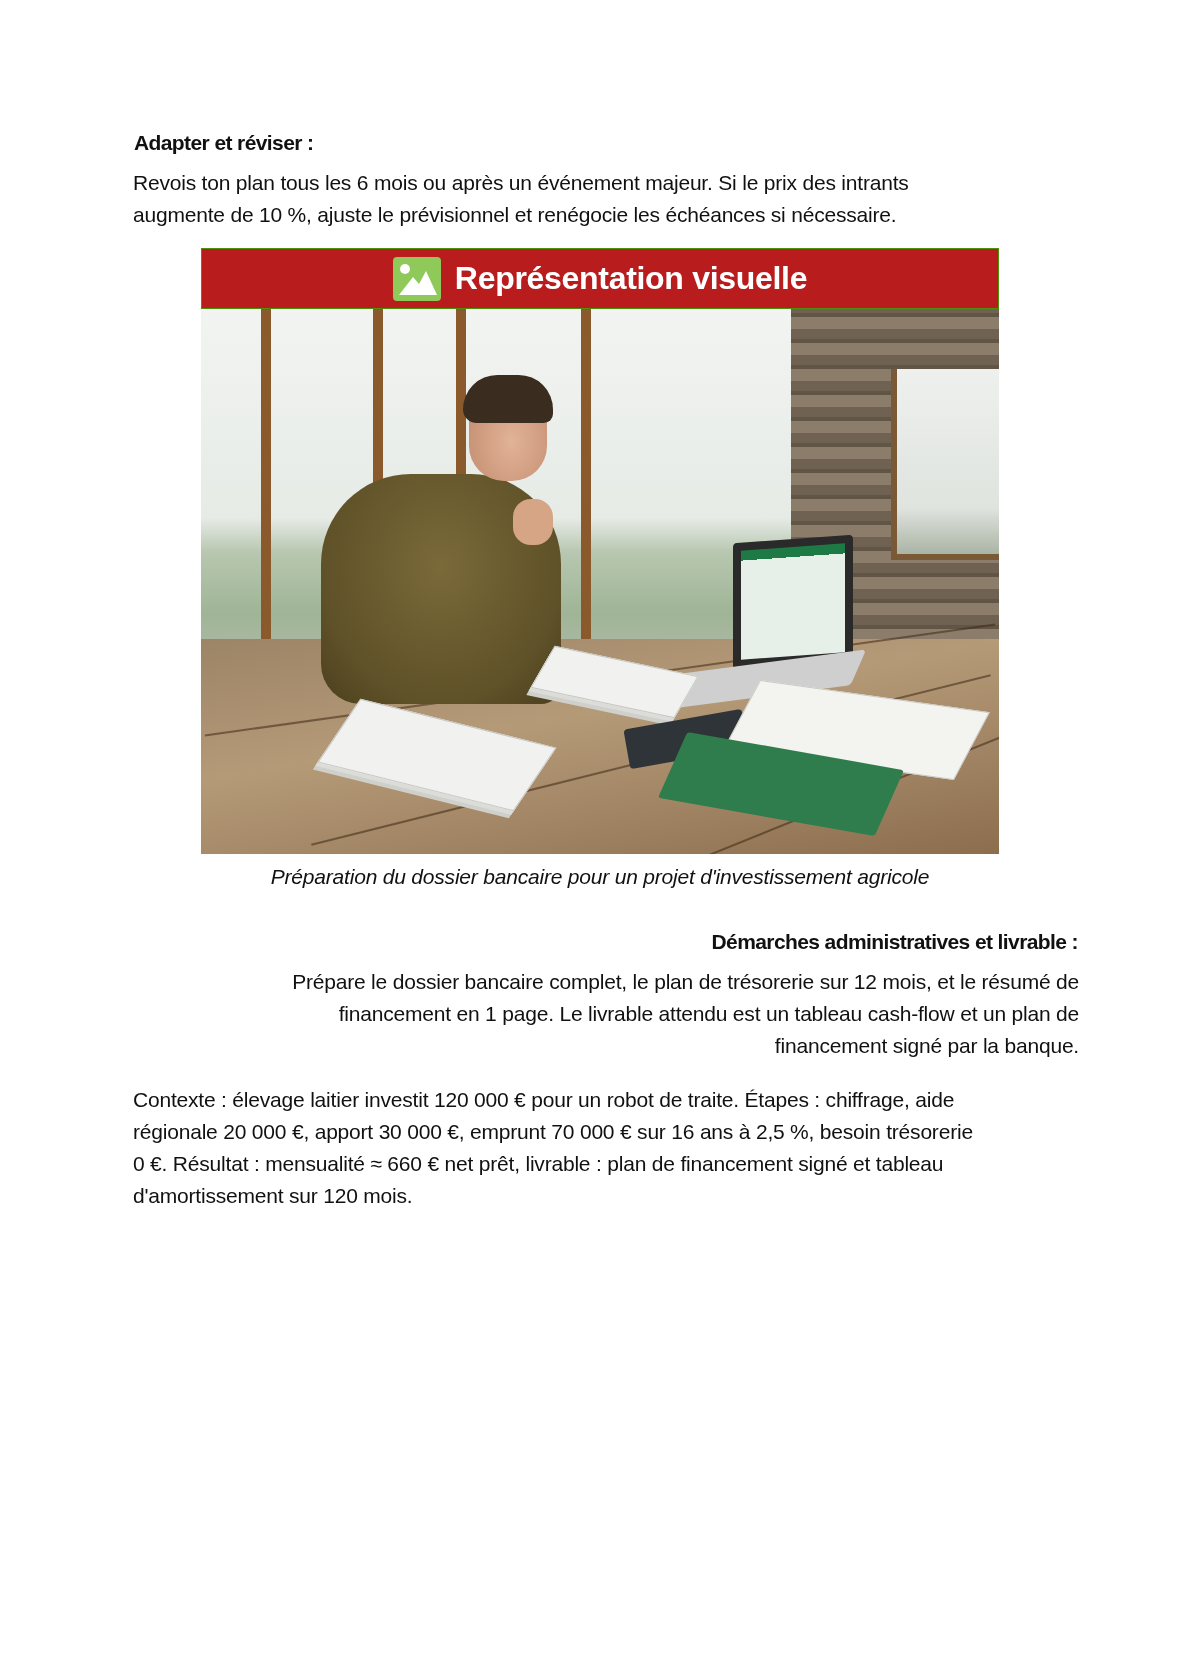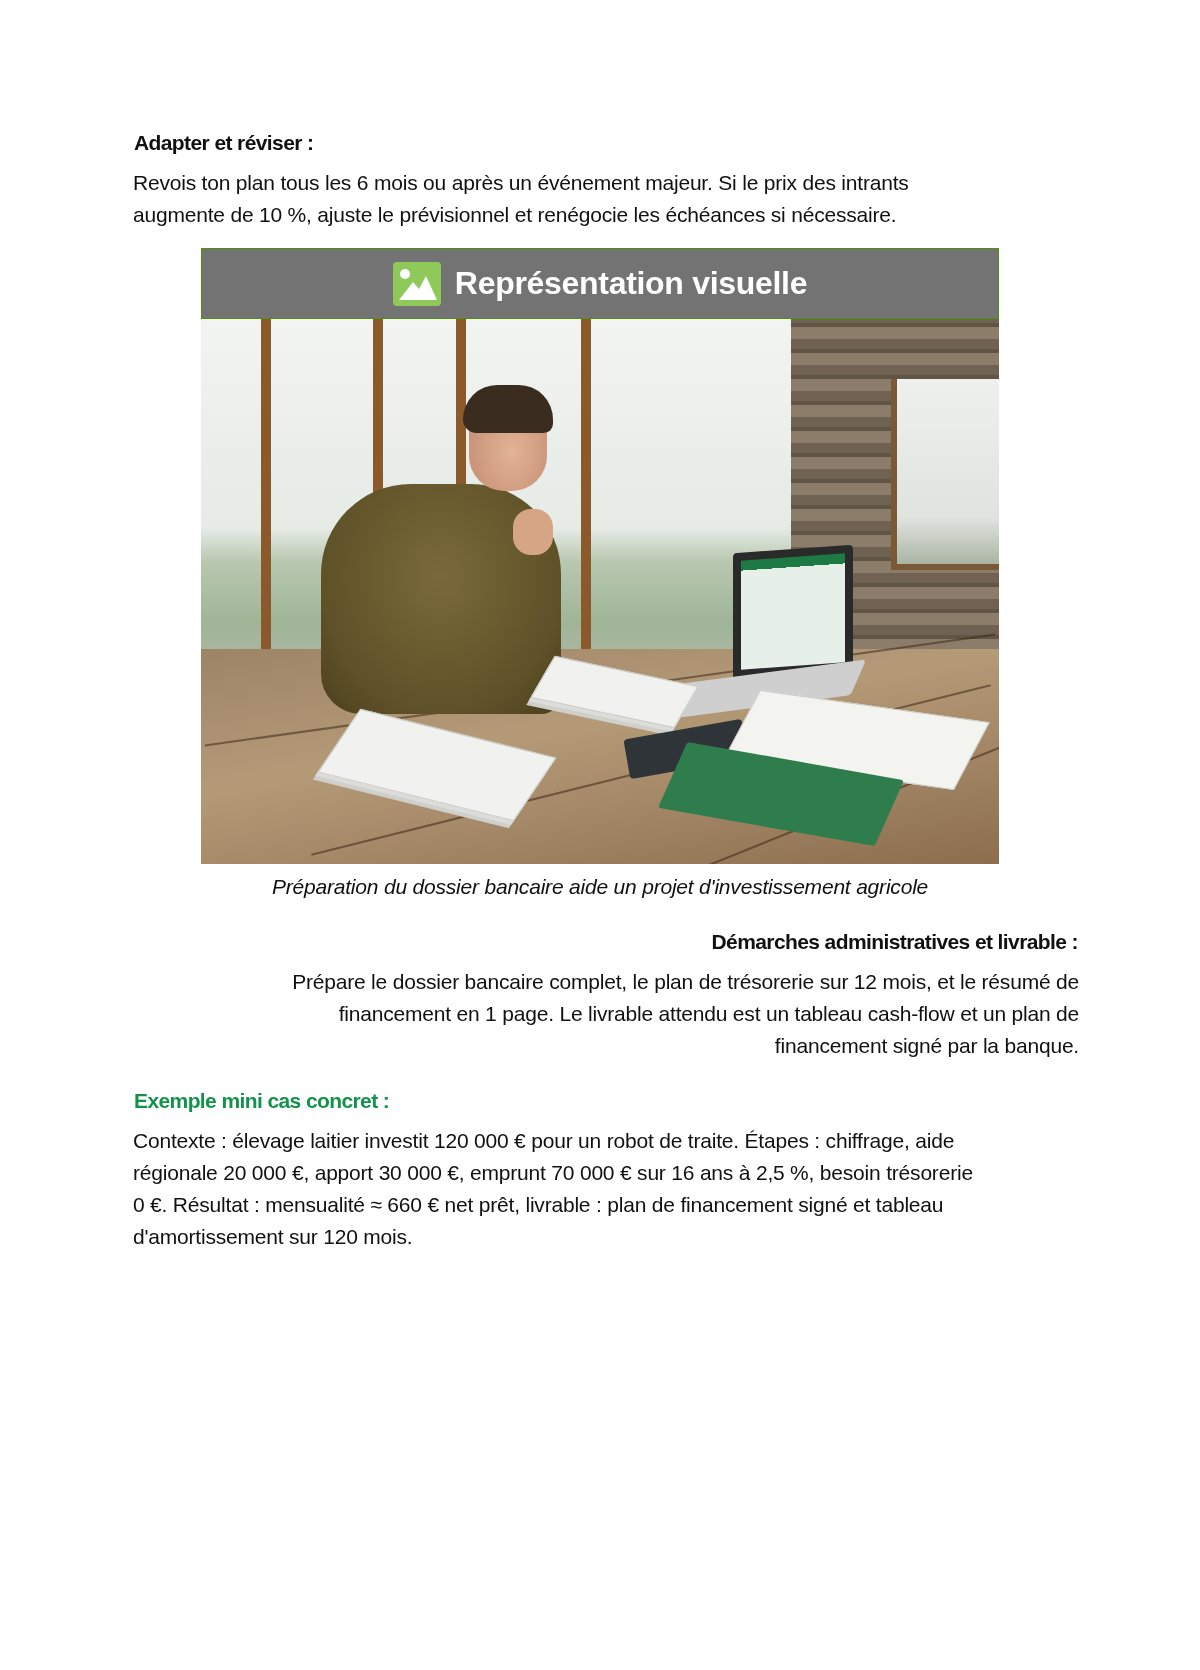--- a/index.html
+++ b/index.html
@@ -5,21 +5,21 @@
     html, body { margin: 0; padding: 0; background: #ffffff; }
     body { width: 1200px; height: 1670px; position: relative; overflow: hidden;
            font-family: "Liberation Sans", "DejaVu Sans", sans-serif; color: #111111; }
     .block { position: absolute; left: 126px; width: 960px; }
     .h { font-weight: bold; font-size: 21px; line-height: 32px; letter-spacing: -0.6px; margin: 8px; white-space: nowrap; }
     .p { font-size: 21px; line-height: 32px; margin: 7px; letter-spacing: -0.2px; }
     .p span.line { display: block; white-space: nowrap; }
     .green { color: #12924a; }
 
     .figure { position: absolute; left: 201px; top: 248px; width: 798px; }
-    .banner { height: 71px; background: #737373; border: 1px solid #4e8f0c; box-sizing: border-box;
+    .banner { height: 61px; background: #b91c1c; border: 1px solid #4e8f0c; box-sizing: border-box;
               display: flex; align-items: center; justify-content: center; gap: 14px; }
     .banner-icon { width: 48px; height: 44px; border-radius: 4px; background: #8ec95a; position: relative; overflow: hidden; }
     .banner-title { color: #ffffff; font-weight: bold; font-size: 32px; letter-spacing: -0.3px; white-space: nowrap; }
 
     .photo { position: relative; height: 545px; overflow: hidden; background: #8a7458; }
     .photo .sky { position: absolute; left: 0; top: 0; width: 590px; height: 380px;
                   background: linear-gradient(180deg, #f2f4f2 0%, #e6ebe6 55%, #b8c7b0 64%, #9fb596 80%, #b9bbb3 100%); }
     .photo .frame { position: absolute; background: #8a5a2c; }
     .photo .stone { position: absolute; left: 590px; top: 0; width: 208px; height: 420px;
                     background: repeating-linear-gradient(0deg, #6e6252 0 10px, #8c7e6a 10px 22px, #5f5444 22px 26px),
@@ -102,33 +102,32 @@
     <div class="laptop-screen"></div>
     <div class="laptop-base"></div>
 
     <div class="papers" style="left:340px;top:350px;width:145px;height:44px;transform:rotate(12deg) skewX(-18deg);"></div>
     <div class="papers" style="left:135px;top:410px;width:200px;height:70px;transform:rotate(14deg) skewX(-20deg);"></div>
     <div class="calc"></div>
     <div class="white-notebook"></div>
     <div class="green-notebook"></div>
   </div>
 
-  <div class="caption">Préparation du dossier bancaire aide un projet d'investissement agricole</div>
+  <div class="caption">Préparation du dossier bancaire pour un projet d'investissement agricole</div>
 </div>
 
 <div class="block" style="top:918px;text-align:right;">
   <h3 class="h">Démarches administratives et livrable :</h3>
   <p class="p">
     <span class="line">Prépare le dossier bancaire complet, le plan de trésorerie sur 12 mois, et le résumé de</span>
     <span class="line">financement en 1 page. Le livrable attendu est un tableau cash-flow et un plan de</span>
     <span class="line">financement signé par la banque.</span>
   </p>
 </div>
 
 <div class="block" style="top:1077px;">
-  <h3 class="h green">Exemple mini cas concret :</h3>
   <p class="p">
     <span class="line">Contexte : élevage laitier investit 120 000 € pour un robot de traite. Étapes : chiffrage, aide</span>
     <span class="line">régionale 20 000 €, apport 30 000 €, emprunt 70 000 € sur 16 ans à 2,5 %, besoin trésorerie</span>
     <span class="line">0 €. Résultat : mensualité ≈ 660 € net prêt, livrable : plan de financement signé et tableau</span>
     <span class="line">d'amortissement sur 120 mois.</span>
   </p>
 </div>
 
 </body></html>

